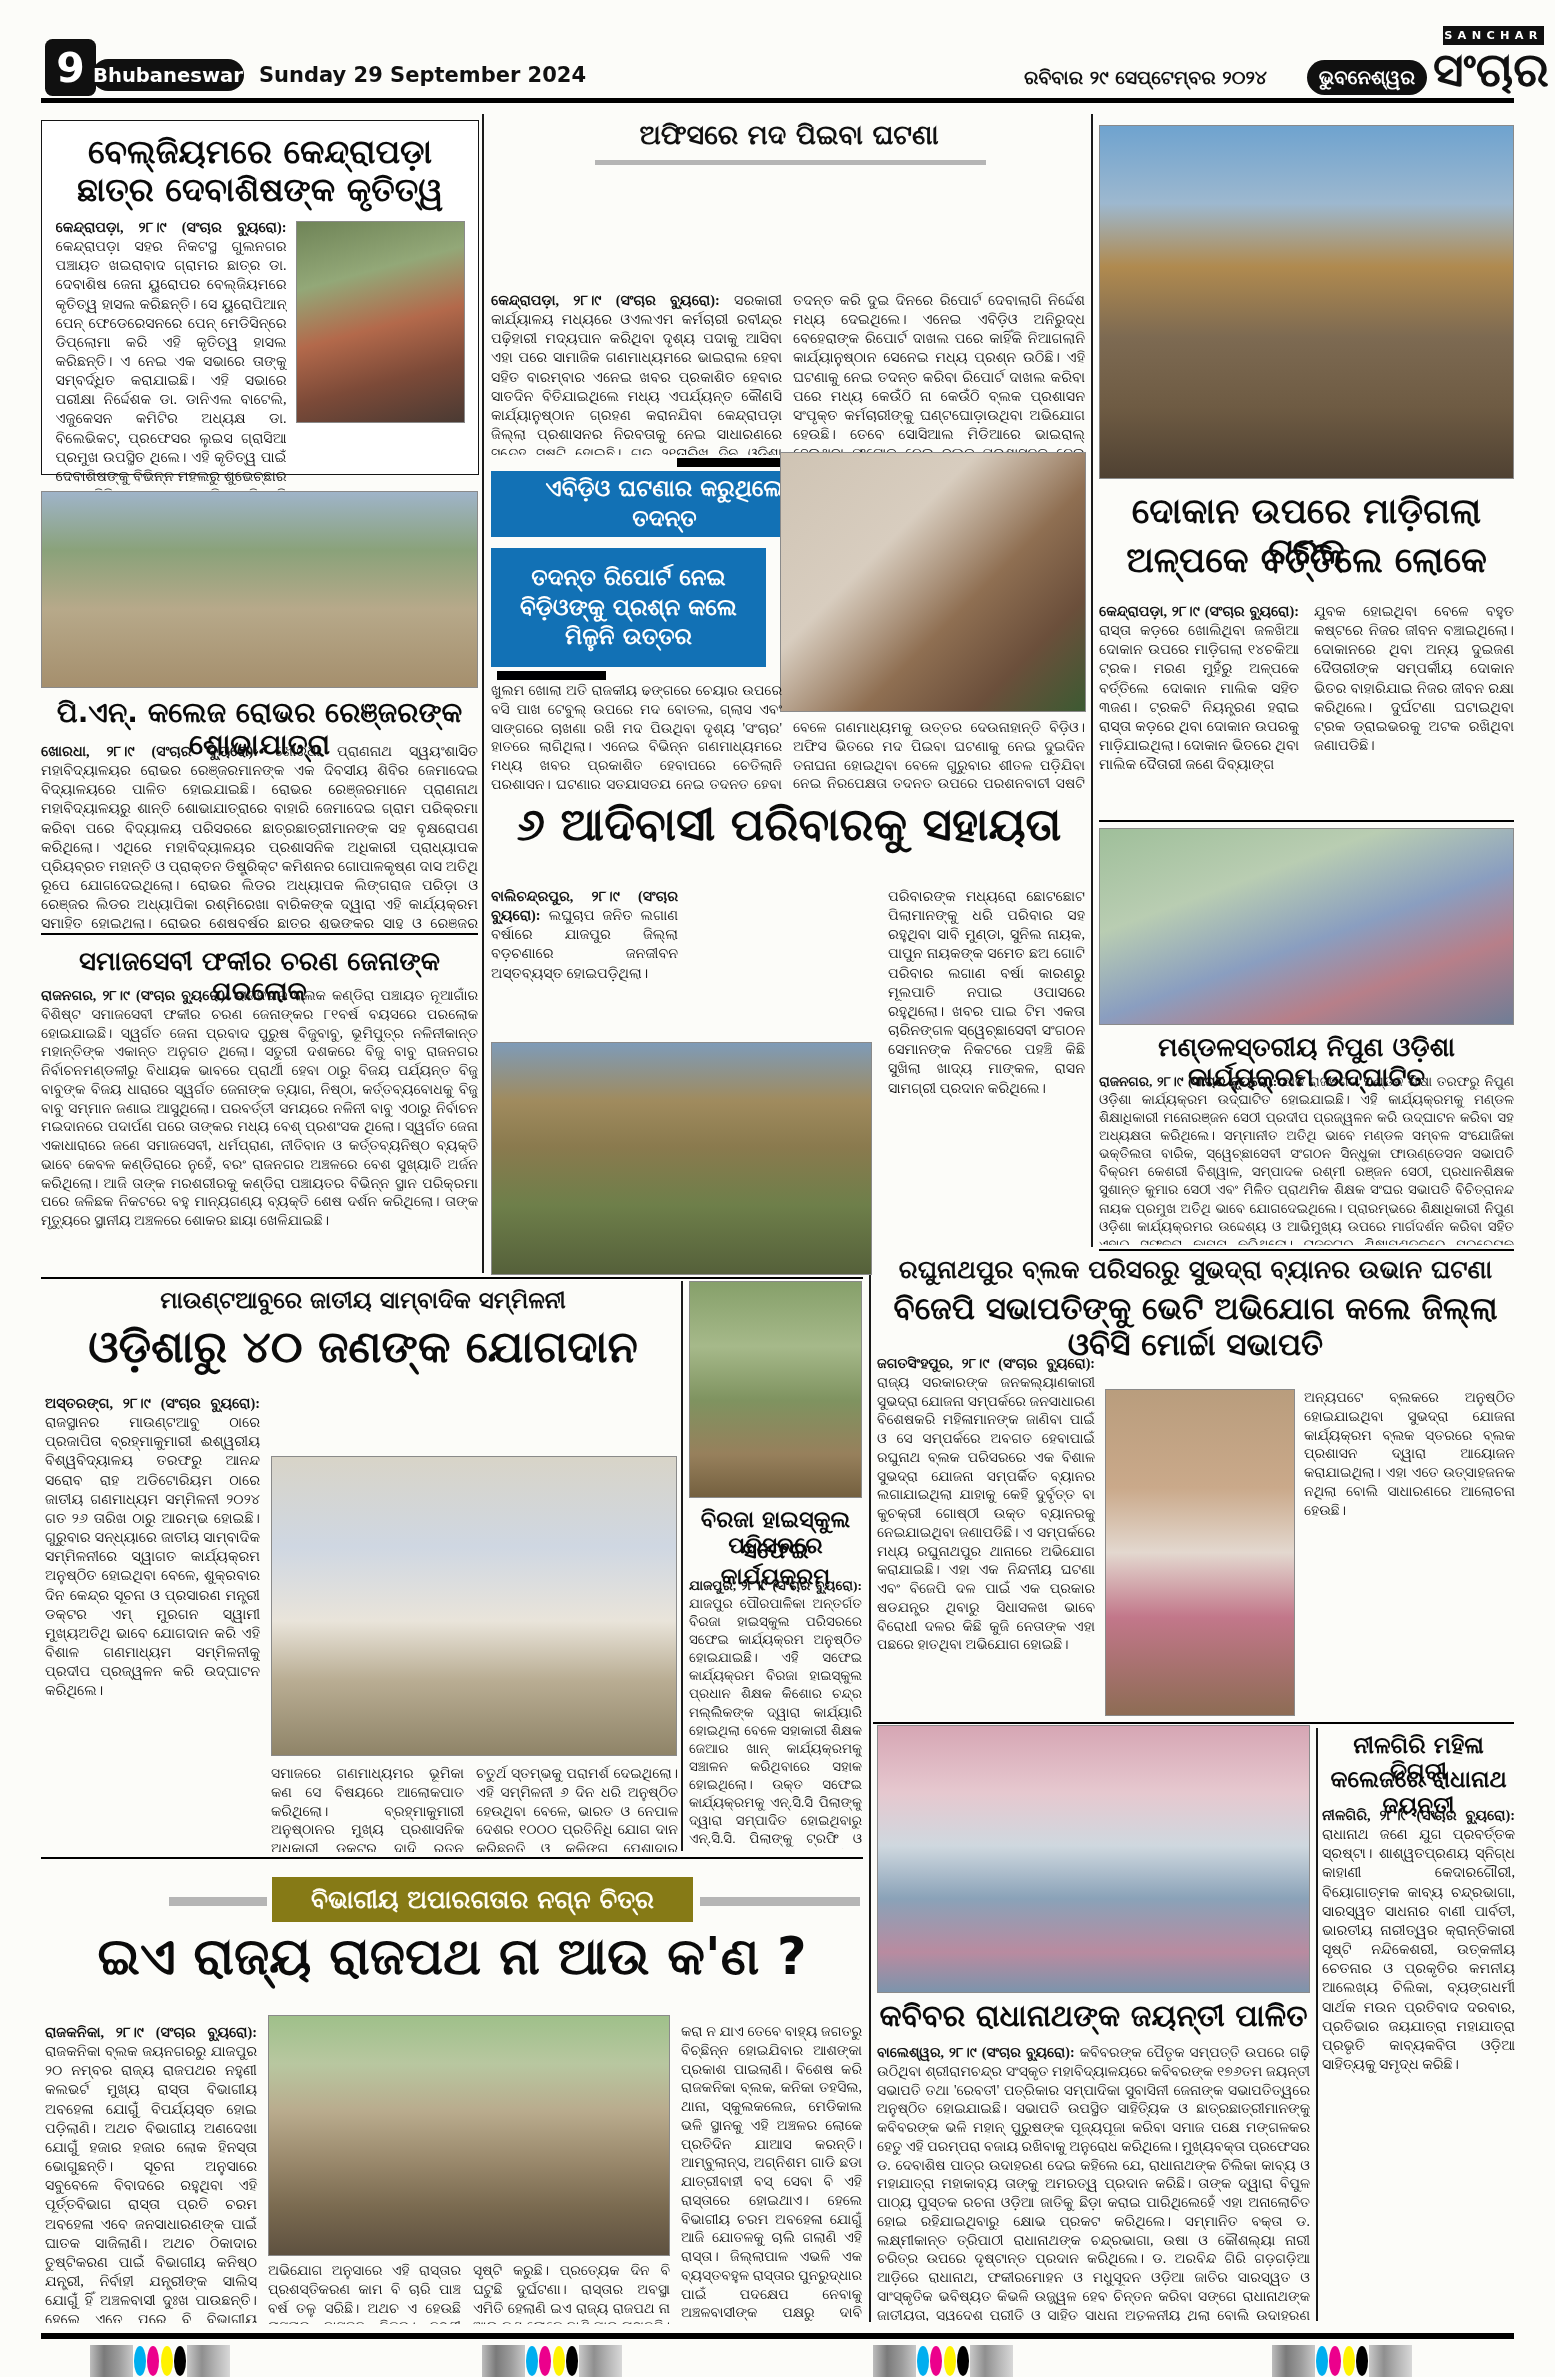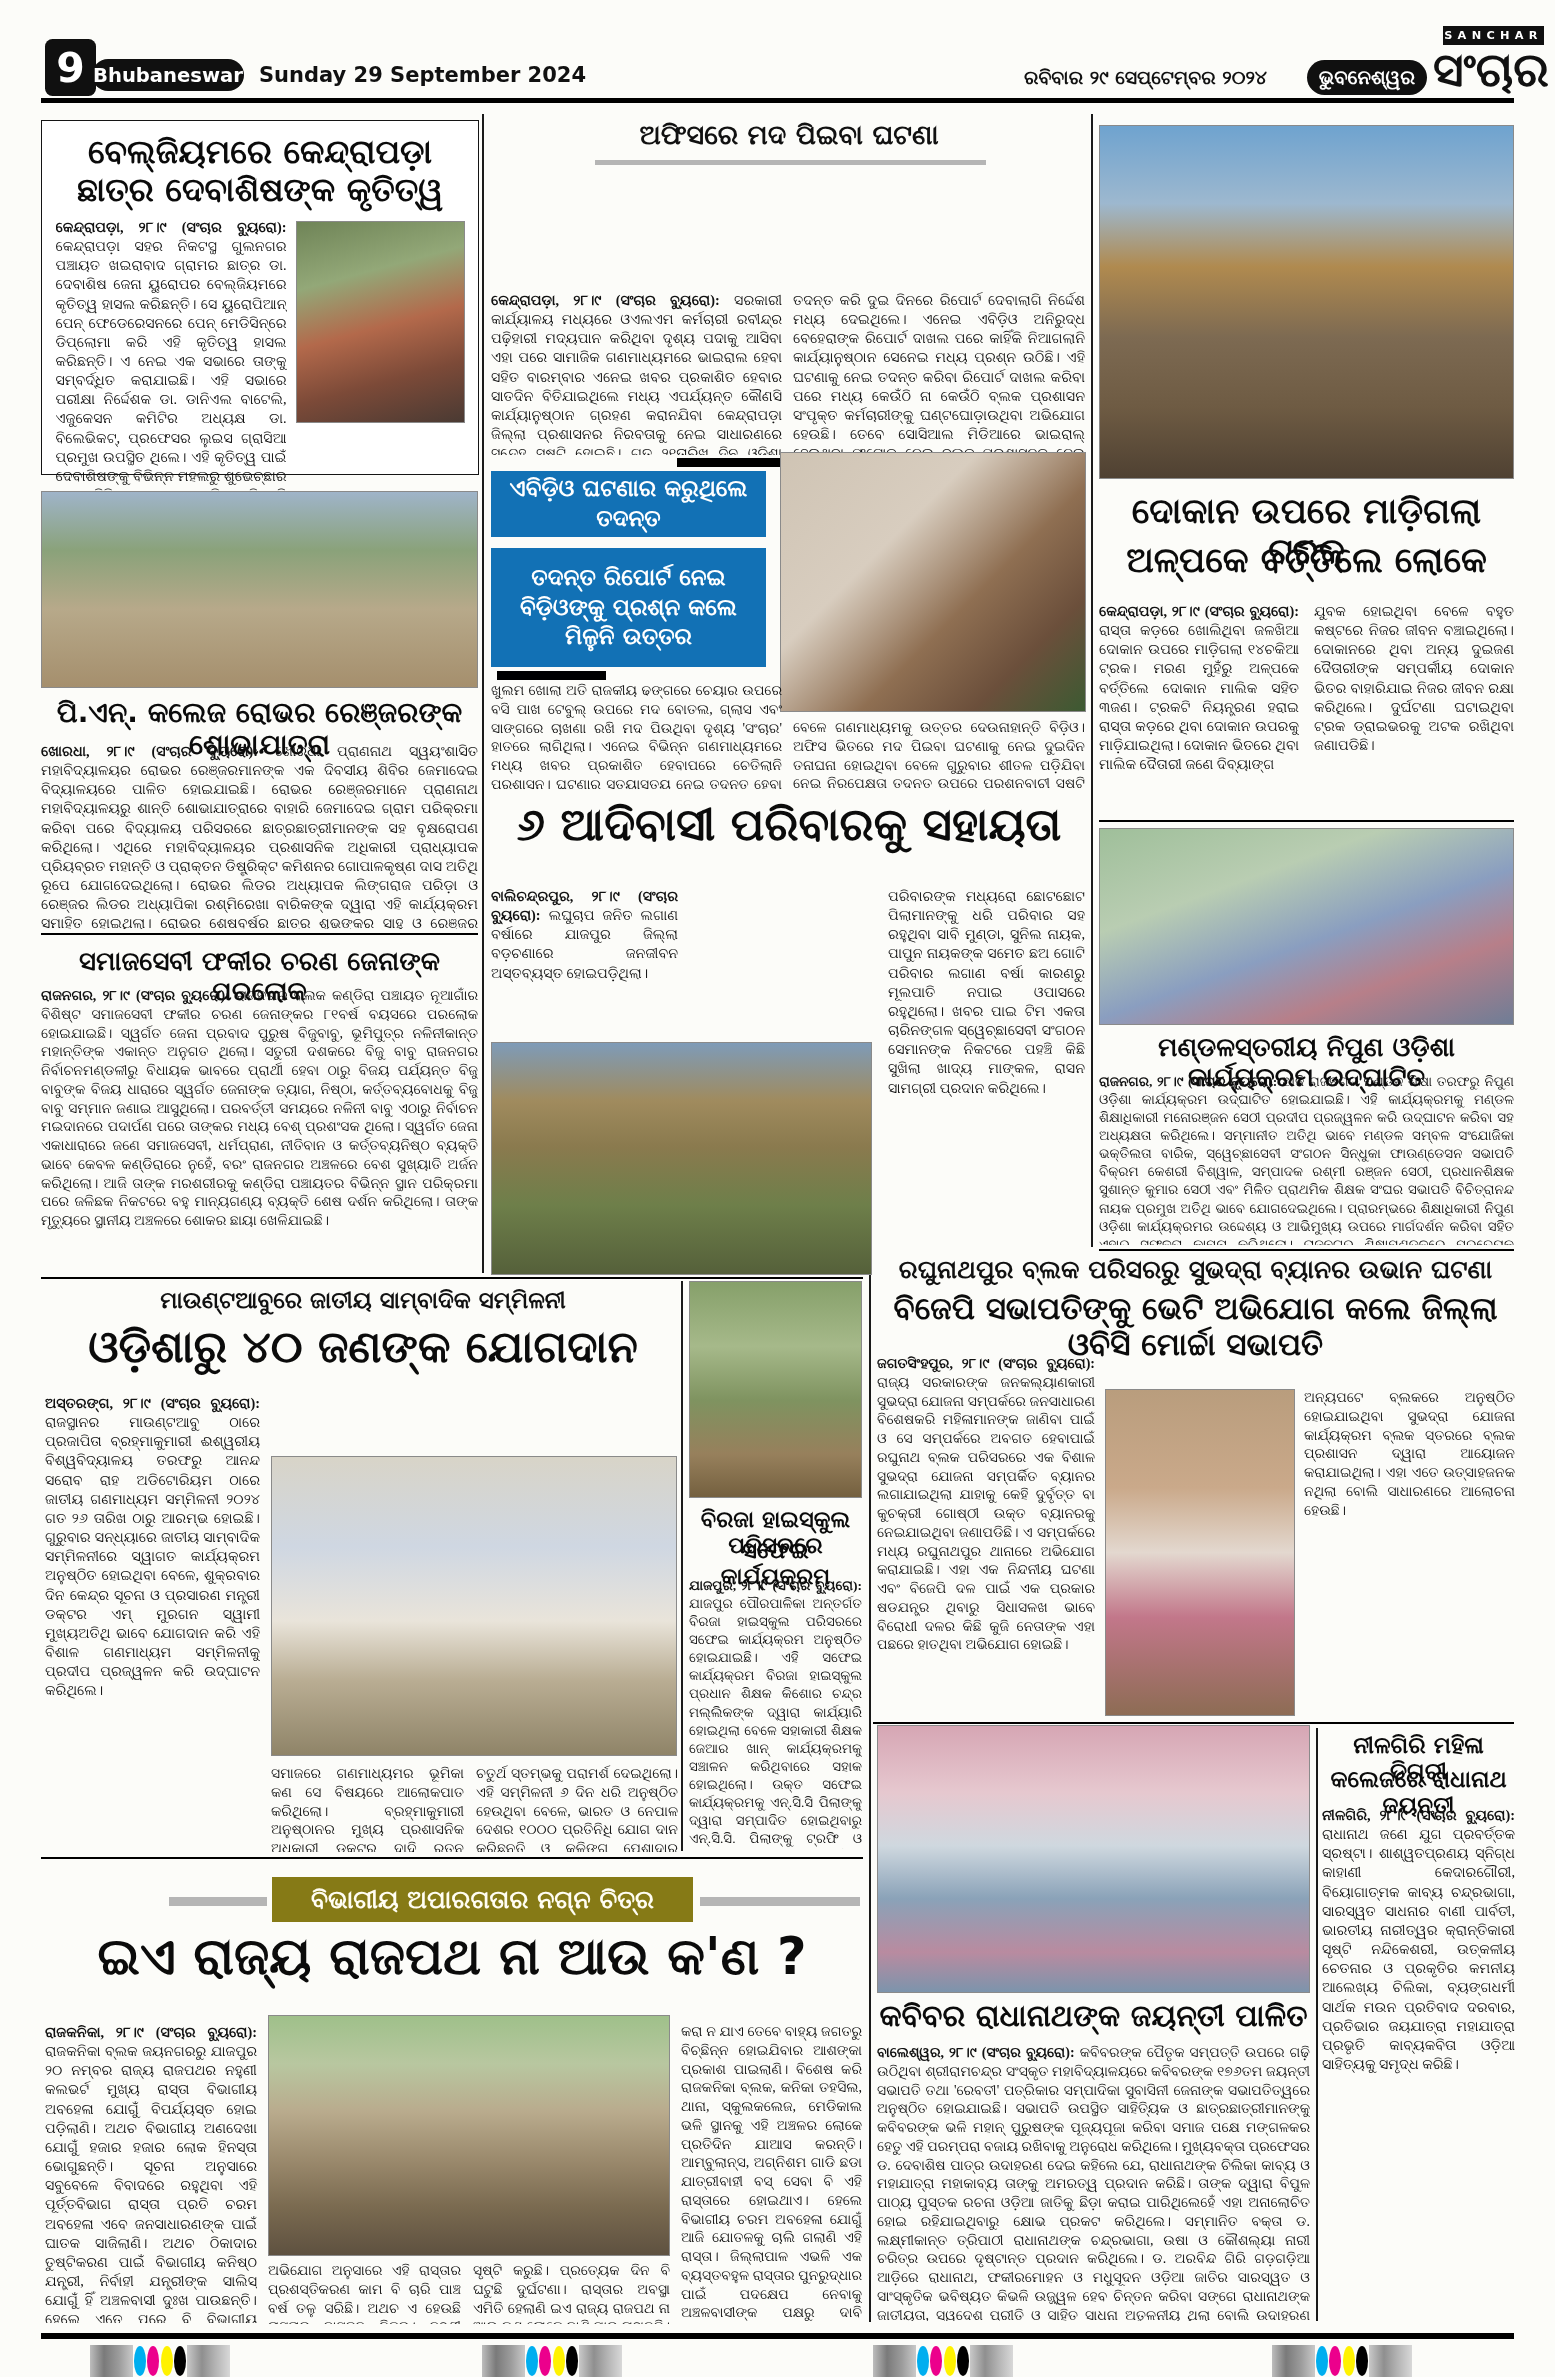--- a/index.html
+++ b/index.html
@@ -11,21 +11,21 @@
   .kick{font-family:"DejaVu Sans","Liberation Sans",sans-serif;font-weight:bold;text-align:center;}
   .body-txt{font-size:14.3px;line-height:1.34;text-align:justify;overflow:hidden;}
   .dl{font-weight:bold;}
   .rule{background:#000;}
   .grayrule{background:#b5b5b5;}
   .vrule{background:#1a1a1a;width:1.5px;}
   .photo{border:0.8px solid #8a8a8a;box-sizing:border-box;}
   .pill{background:#101010;color:#fff;display:flex;align-items:center;justify-content:center;
         font-family:"DejaVu Sans","Liberation Sans",sans-serif;font-weight:bold;border-radius:18px;}
   .bluebox{background:#1271b5;color:#fff;display:flex;align-items:center;justify-content:center;
-           font-family:"DejaVu Sans","Liberation Sans",sans-serif;font-weight:bold;text-align:center;line-height:1.3;}
+           font-family:"DejaVu Sans","Liberation Sans",sans-serif;font-weight:bold;text-align:center;line-height:1.3;padding-left:36px;}
   .olive{background:#867a16;color:#fffdf2;}
   .boxed{border:1.5px solid #141414;box-sizing:border-box;background:#fff;}
   .cmyk-group{display:flex;align-items:center;gap:0;}
   .cmyk-cell{width:14.3px;height:32px;}
   .cmyk-dot{width:12px;height:30px;border-radius:50%;margin:0 0.8px;}
 </style>
 </head>
 <body>
 
 <div id="page">

